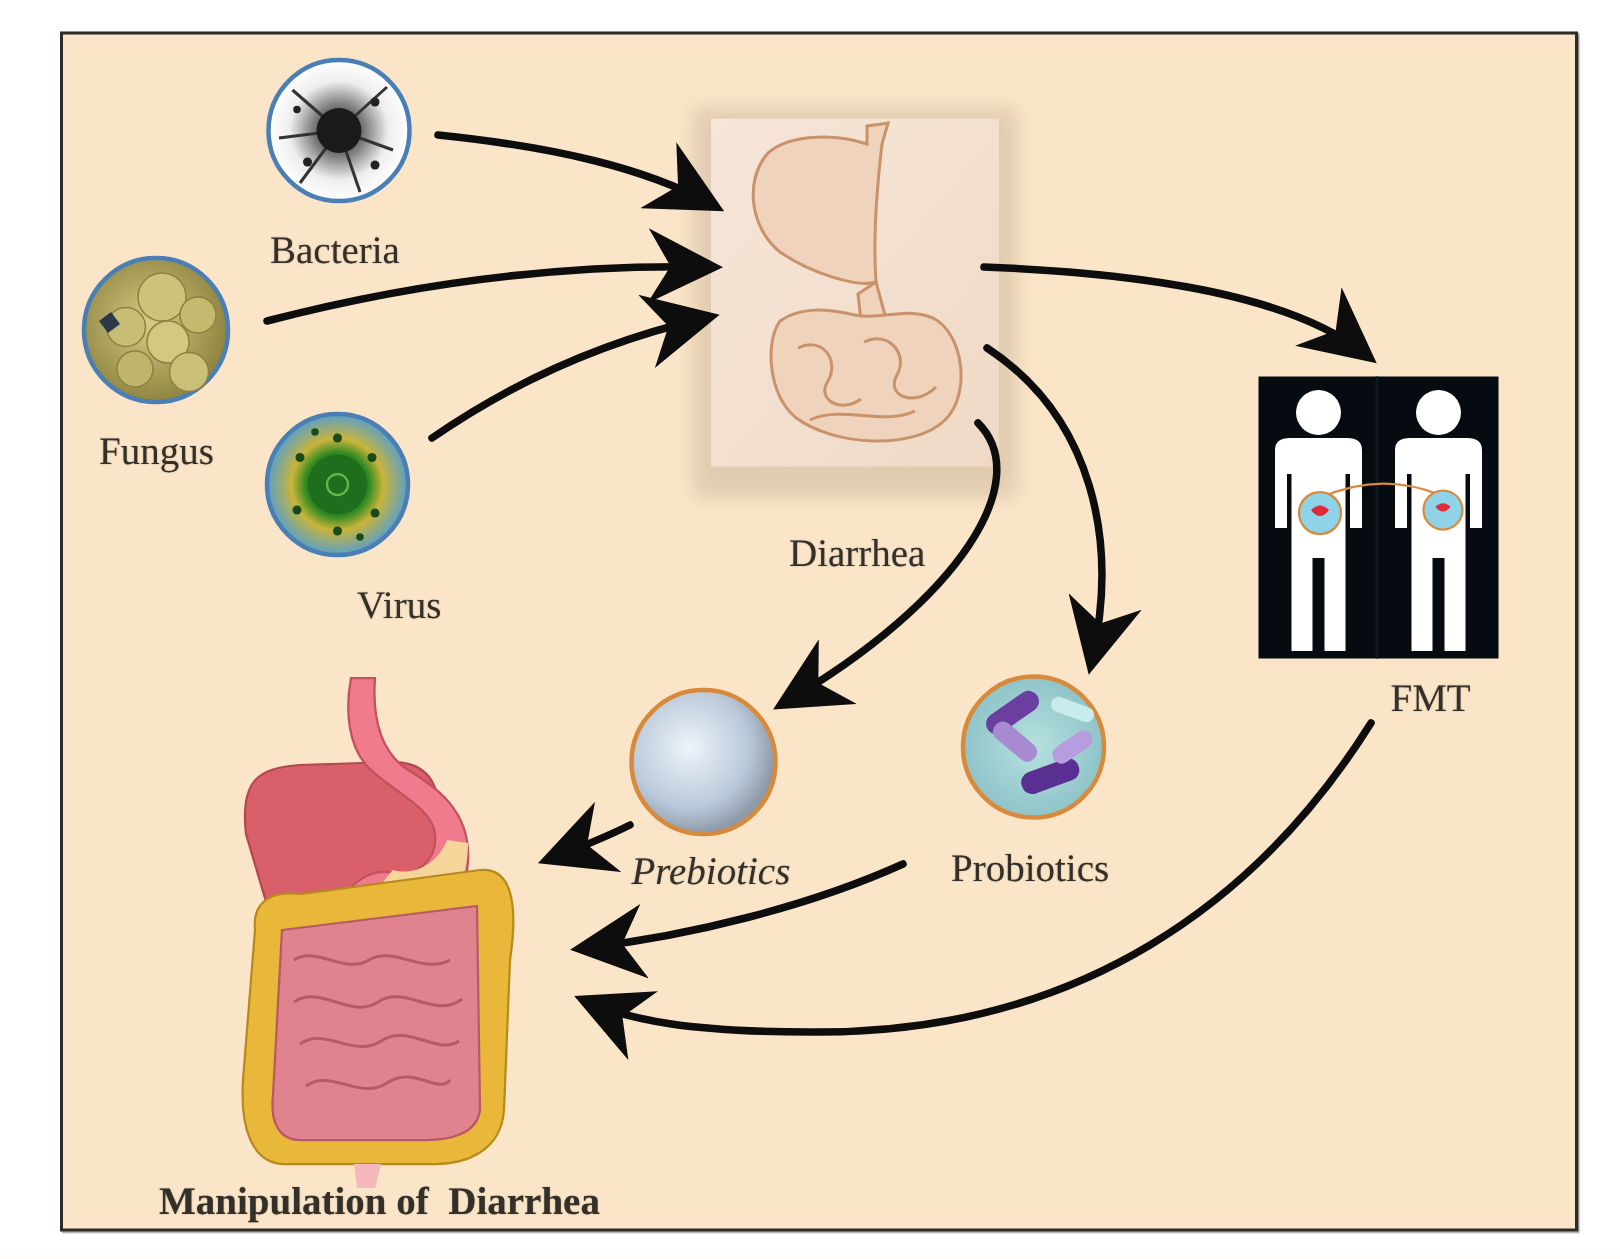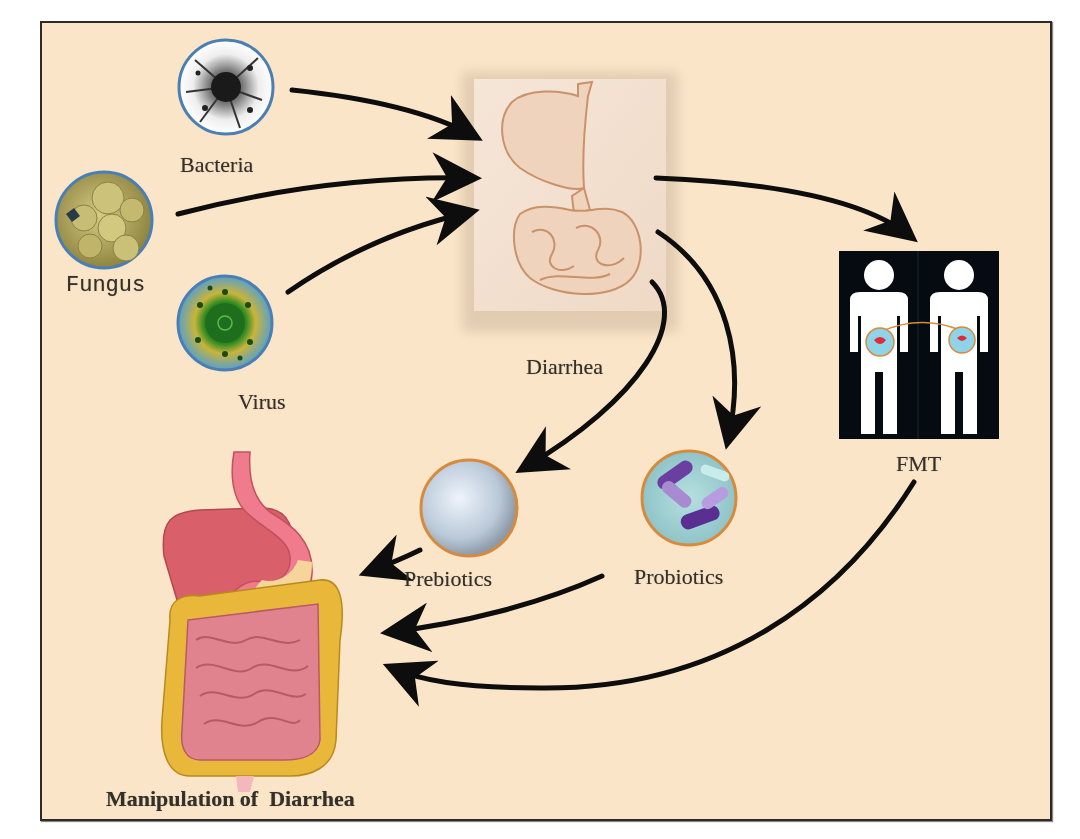--- a/index.html
+++ b/index.html
@@ -1,20 +1,20 @@
 <!DOCTYPE html>
 <html><head>
 <meta charset="utf-8">
 <style>
   html, body { margin: 0; padding: 0; background: #ffffff; }
   body { width: 1080px; height: 839px; position: relative; overflow: hidden;
          font-family: "Liberation Serif", "DejaVu Serif", serif; }
   .frame { position: absolute; left: 40px; top: 21px; width: 1008px; height: 796px;
            background: #fbe5c8; border: 2px solid #2e2a26; box-shadow: 1px 1px 1px #888; }
-  .label { position: absolute; color: #333029; font-size: 22px; white-space: nowrap;
+  .label { position: absolute; color: #333029; font-size: 26px; white-space: nowrap;
            text-shadow: 0 0 1px rgba(0,0,0,0.35); }
   svg.layer { position: absolute; left: 0; top: 0; }
 </style>
 </head>
 <body>
 
 <div class="frame"></div>
 
 <svg class="layer" width="1080" height="839">
   <defs>
@@ -179,19 +179,19 @@
     <path d="M656 178 C760 182 860 196 910 236" marker-end="url(#ah)"></path>
     <path d="M652 282 C690 320 640 400 524 468" marker-end="url(#ah)"></path>
     <path d="M658 232 C728 278 746 360 728 440" marker-end="url(#ah)"></path>
     <path d="M420 550 C400 560 384 566 368 572" marker-end="url(#ah)"></path>
     <path d="M602 576 C540 604 460 624 390 632" marker-end="url(#ah)"></path>
     <path d="M914 482 C840 600 720 690 540 688 C460 688 420 680 392 668" marker-end="url(#ah)"></path>
   </g>
 </svg>
 
 <div class="label" style="left:180px; top:152px;">Bacteria</div>
-<div class="label" style="left:66px; top:273px;font-family:Liberation Mono, monospace;">Fungus</div>
+<div class="label" style="left:66px; top:286px;">Fungus</div>
 <div class="label" style="left:196px; top:389px;margin-left:42px;">Virus</div>
 <div class="label" style="left:526px; top:322px;margin-top:32px;">Diarrhea</div>
-<div class="label" style="left:896px; top:451px;">FMT</div>
-<div class="label" style="left:404px; top:566px;">Prebiotics</div>
+<div class="label" style="left:927px; top:451px;">FMT</div>
+<div class="label" style="left:421px; top:566px;font-style:italic;">Prebiotics</div>
 <div class="label" style="left:634px; top:564px;">Probiotics</div>
 <div class="label" style="left:106px; top:786px; white-space:pre;font-weight:bold;">Manipulation of  Diarrhea</div>
 
 </body></html>

